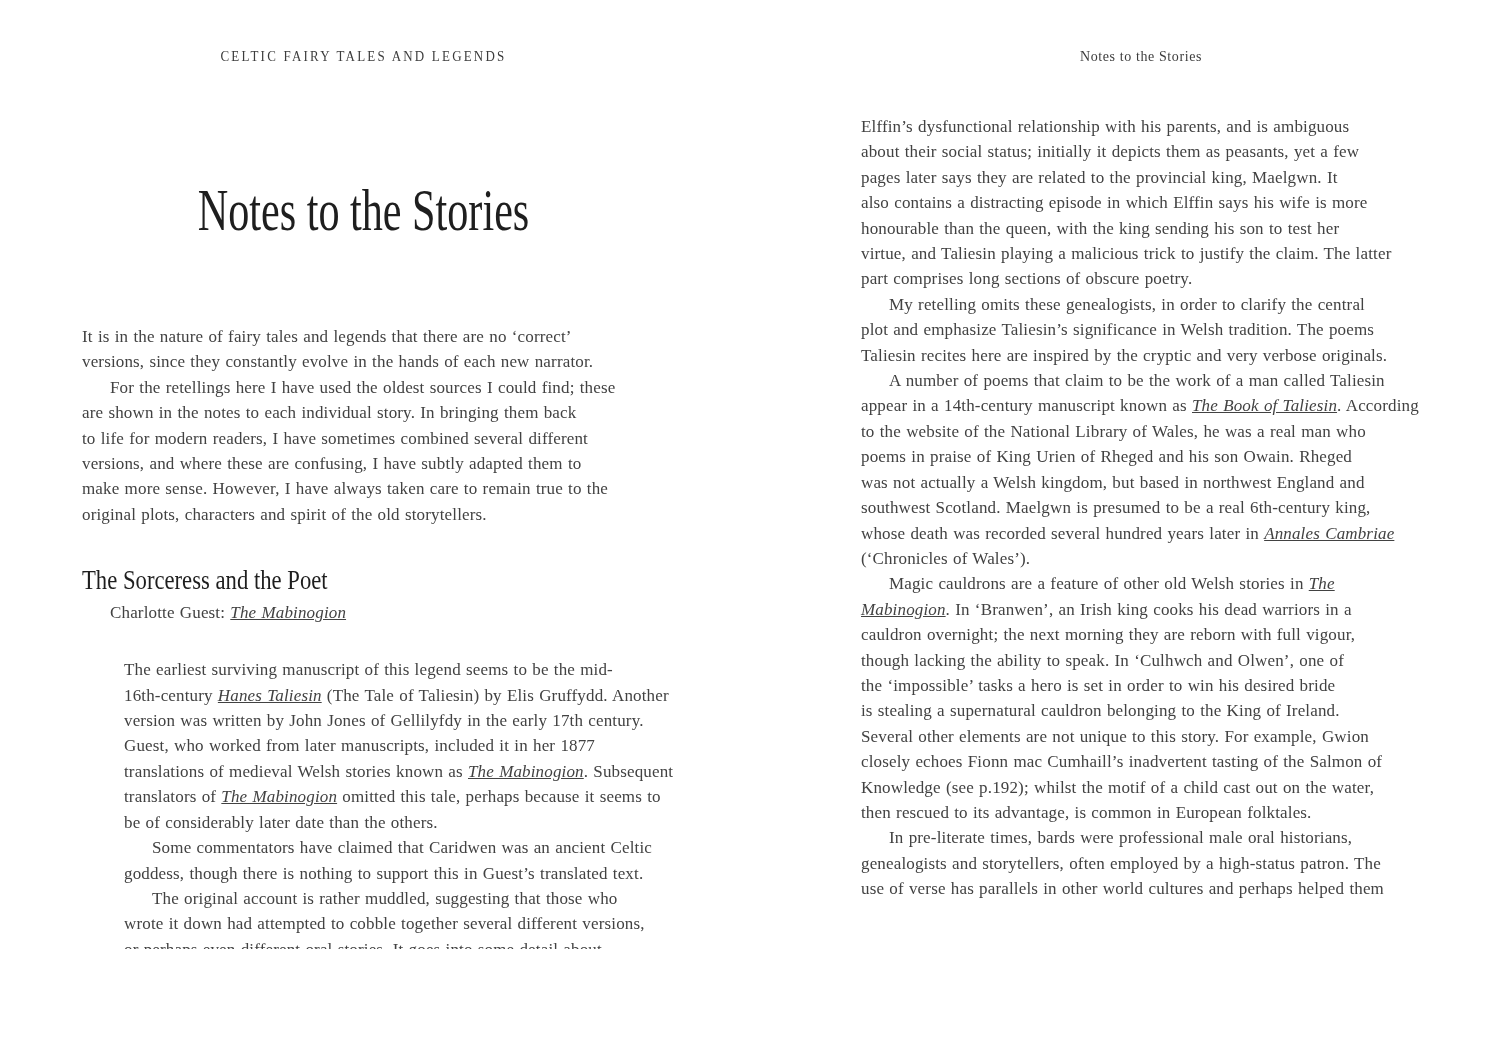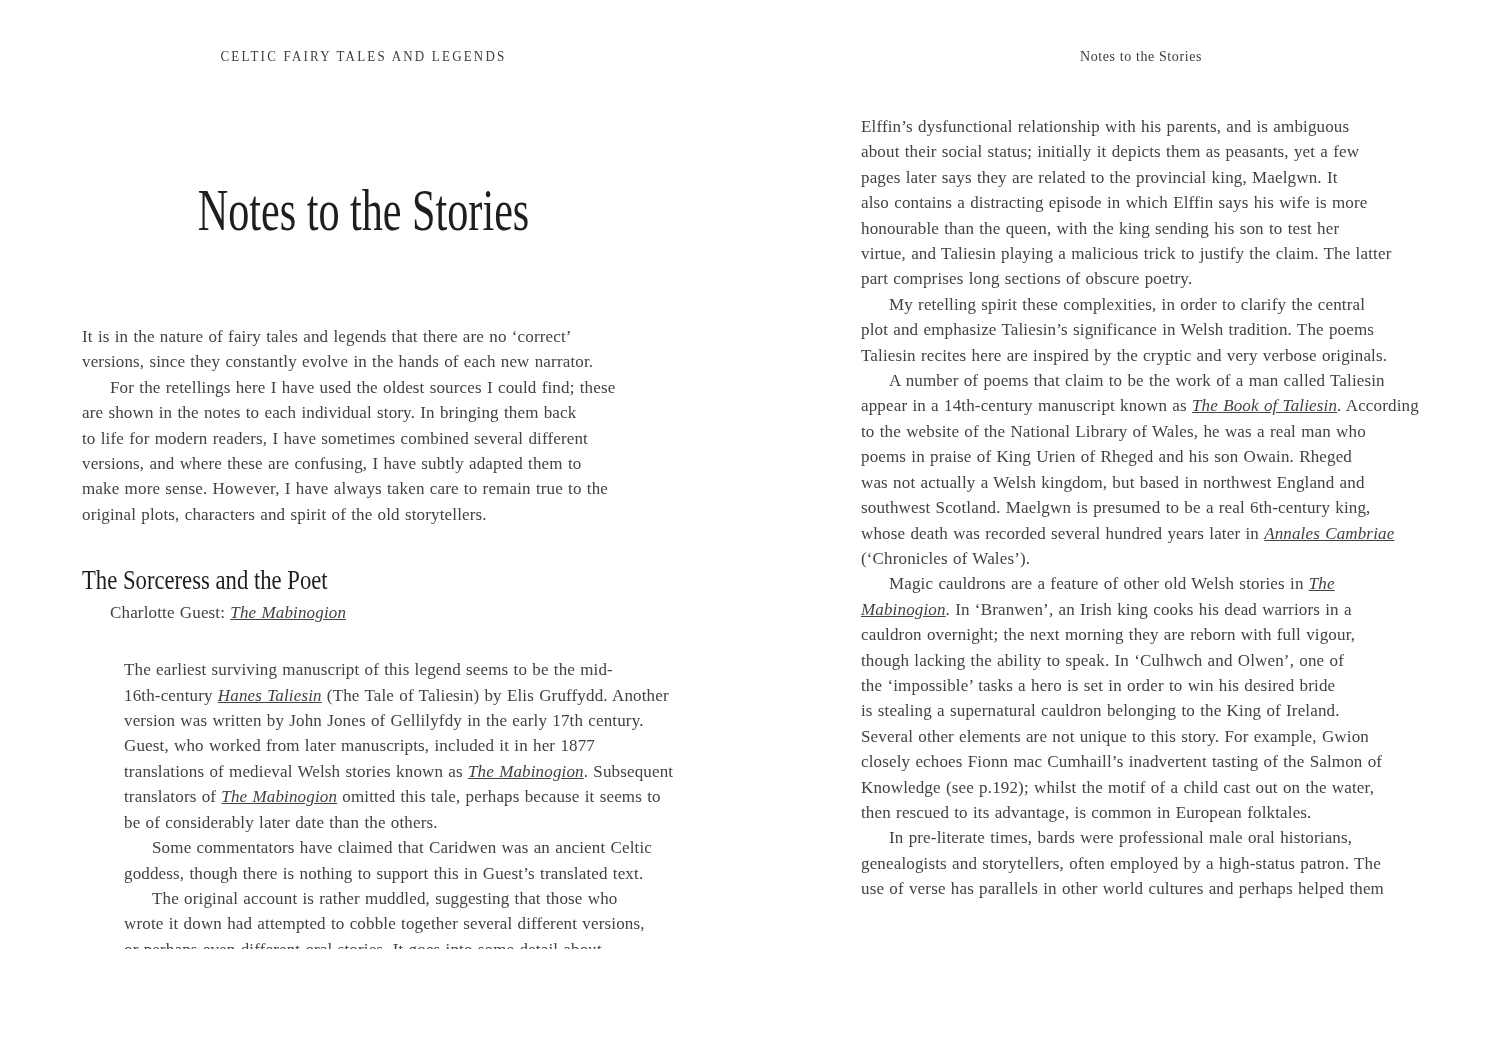--- a/index.html
+++ b/index.html
@@ -140,21 +140,21 @@
     <div class="running-head mixed">Notes to the Stories</div>
     <div class="page-body">
         <div class="paragraph">
           <div class="line"><span>Elffin’s dysfunctional relationship with his parents, and is ambiguous</span></div>
           <div class="line"><span>about their social status; initially it depicts them as peasants, yet a few</span></div>
           <div class="line"><span>pages later says they are related to the provincial king, Maelgwn. It</span></div>
           <div class="line"><span>also contains a distracting episode in which Elffin says his wife is more</span></div>
           <div class="line"><span>honourable than the queen, with the king sending his son to test her</span></div>
           <div class="line"><span>virtue, and Taliesin playing a malicious trick to justify the claim. The latter</span></div>
           <div class="line"><span>part comprises long sections of obscure poetry.</span></div>
-          <div class="line indent"><span>My retelling spirit these complexities, in order to clarify the central</span></div>
+          <div class="line indent"><span>My retelling omits these genealogists, in order to clarify the central</span></div>
           <div class="line"><span>plot and emphasize Taliesin’s significance in Welsh tradition. The poems</span></div>
           <div class="line"><span>Taliesin recites here are inspired by the cryptic and very verbose originals.</span></div>
           <div class="line indent"><span>A number of poems that claim to be the work of a man called Taliesin</span></div>
           <div class="line"><span>appear in a 14th-century manuscript known as </span><i>The Book of Taliesin</i><span>. According</span></div>
           <div class="line"><span>to the website of the National Library of Wales, he was a real man who</span></div>
           <div class="line"><span>poems in praise of King Urien of Rheged and his son Owain. Rheged</span></div>
           <div class="line"><span>was not actually a Welsh kingdom, but based in northwest England and</span></div>
           <div class="line"><span>southwest Scotland. Maelgwn is presumed to be a real 6th-century king,</span></div>
           <div class="line"><span>whose death was recorded several hundred years later in </span><i>Annales Cambriae</i></div>
           <div class="line"><span>(‘Chronicles of Wales’).</span></div>

